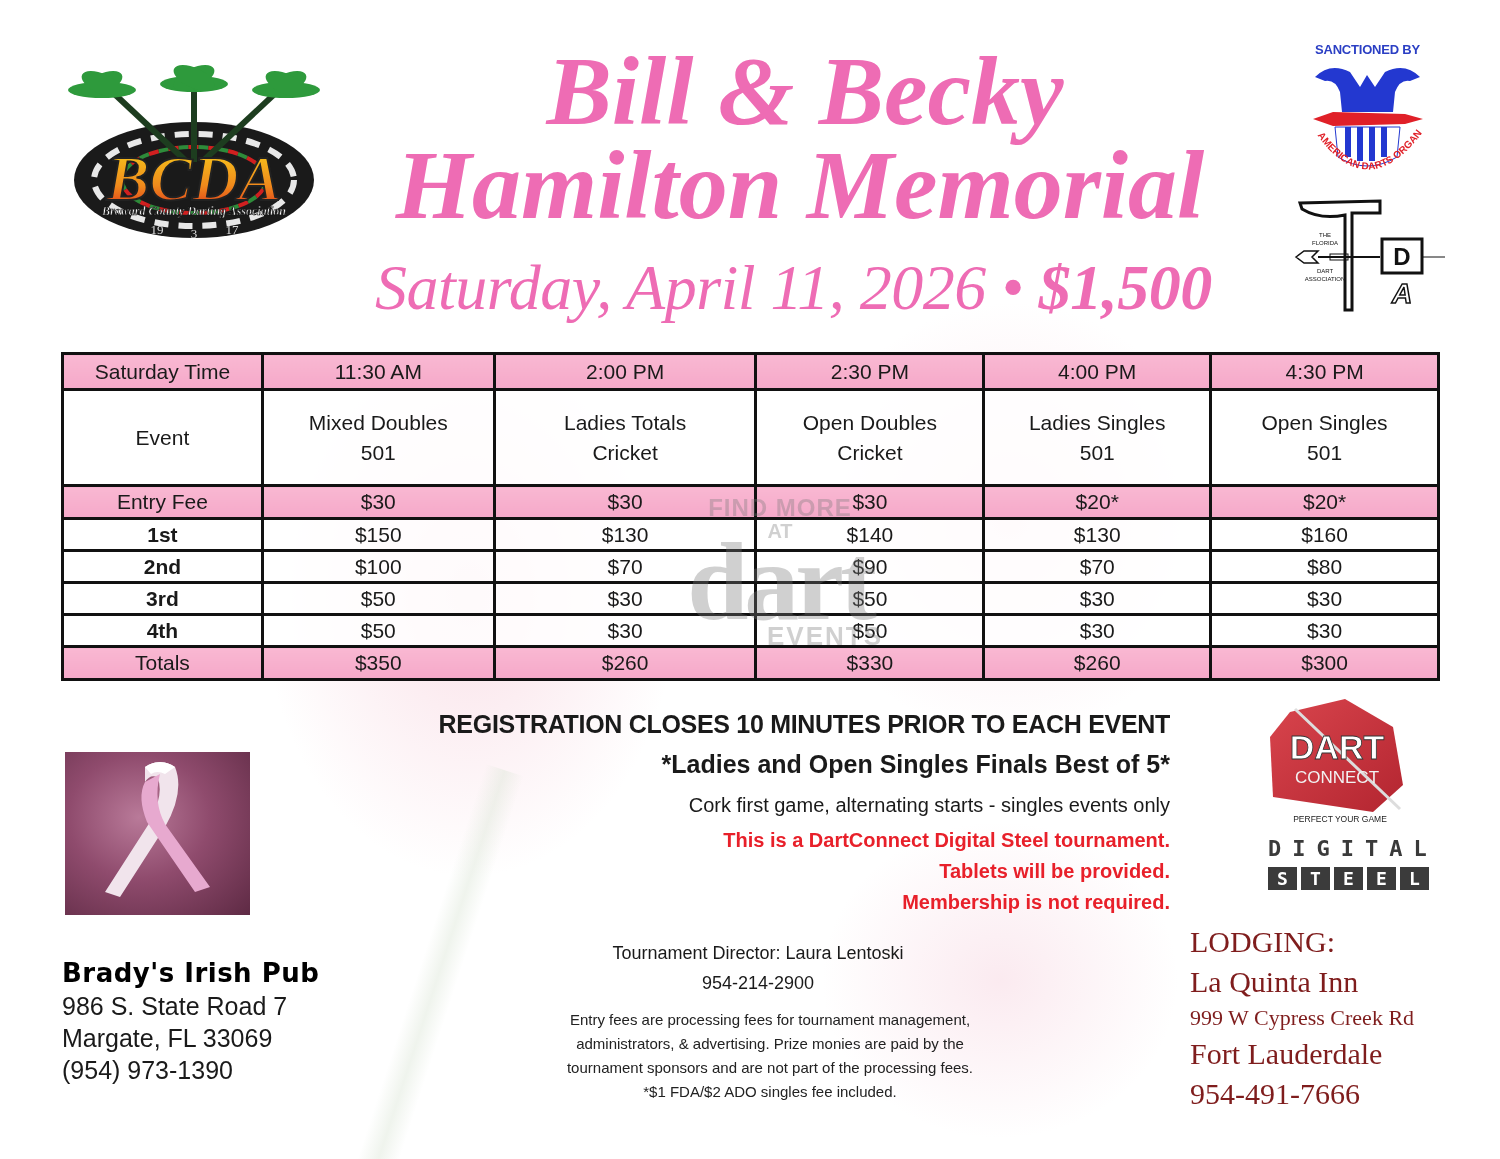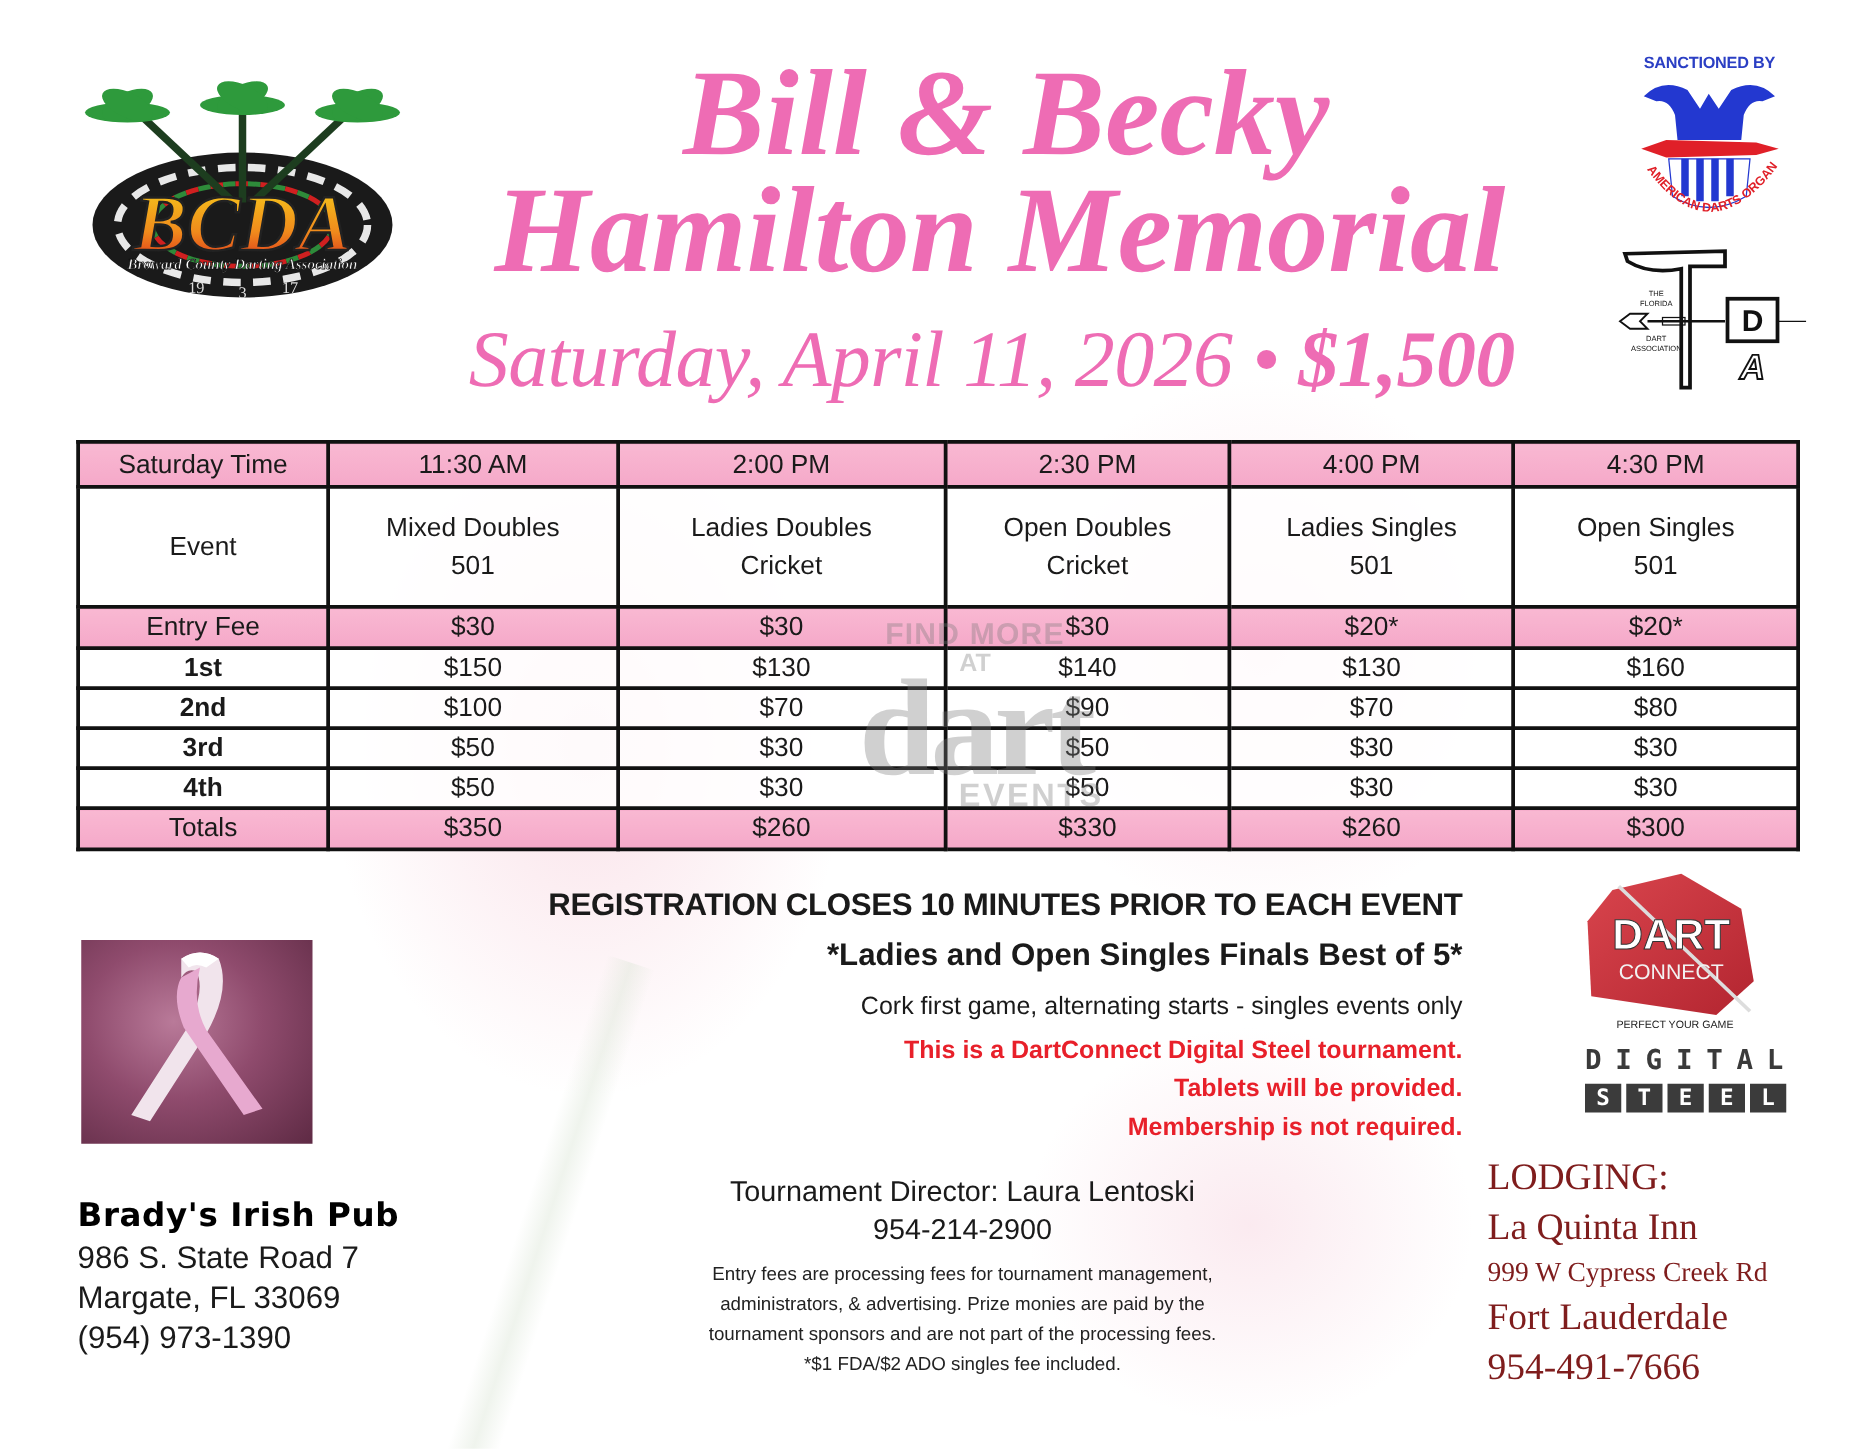--- a/index.html
+++ b/index.html
@@ -49,21 +49,21 @@
   .wm-dart { font-size: 110px; line-height: 82px; font-family: "Liberation Serif", serif; letter-spacing: -4px; }
   .wm-events { font-size: 26px; line-height: 26px; letter-spacing: 2px; margin-left: 90px; }
 
   
   .center-notes { position: absolute; left: 330px; top: 705px; width: 840px; text-align: right; font-family: "Liberation Sans", sans-serif; }
   .reg-closes { font-weight: bold; font-size: 25px; line-height: 38px; color: #1a1a1a; letter-spacing: -0.3px; }
   .best-of { font-weight: bold; font-size: 25px; line-height: 42px; color: #1a1a1a; }
   .cork { font-size: 20px; line-height: 40px; color: #1a1a1a; }
   .red { color: #e8202a; font-weight: bold; font-size: 20px; line-height: 31px; padding-left: 40px; }
 
-  .director { position: absolute; left: 520px; top: 938px; width: 500px; text-align: center; font-family: "Liberation Sans", sans-serif; font-size: 23px; line-height: 30px; color: #1a1a1a; }
+  .director { position: absolute; left: 508px; top: 938px; width: 500px; text-align: center; font-family: "Liberation Sans", sans-serif; font-size: 18px; line-height: 30px; color: #1a1a1a; }
   .fine-print { position: absolute; left: 510px; top: 1008px; width: 520px; text-align: center; font-family: "Liberation Sans", sans-serif; font-size: 15px; line-height: 24px; color: #222; }
 
   
   .ribbon-box { position: absolute; left: 65px; top: 752px; width: 185px; height: 163px; background: radial-gradient(ellipse at 40% 40%, #b97a99 0%, #8f4b6d 45%, #5e2a44 100%); overflow: hidden; }
 
   
   .pub { position: absolute; left: 62px; top: 956px; width: 320px; font-family: "Liberation Sans", sans-serif; }
   .pub-name { color: #000000; font-weight: 900; font-size: 26px; line-height: 34px; font-family: "DejaVu Sans", sans-serif; letter-spacing: 0.5px; }
   .pub-line { font-size: 25px; line-height: 32px; color: #1a1a1a; }
 
@@ -169,21 +169,21 @@
     <td class="val col4">4:00 PM</td>
     <td class="val col5">4:30 PM</td>
   </tr>
   <tr class="white row-event">
     <td class="label" style="font-weight:normal">Event</td>
     <td class="val">
           <div>Mixed Doubles</div>
           <div>501</div>
         </td>
     <td class="val">
-          <div>Ladies Doubles</div>
+          <div>Ladies Totals</div>
           <div>Cricket</div>
         </td>
     <td class="val">
           <div>Open Doubles</div>
           <div>Cricket</div>
         </td>
     <td class="val">
           <div>Ladies Singles</div>
           <div>501</div>
         </td>

